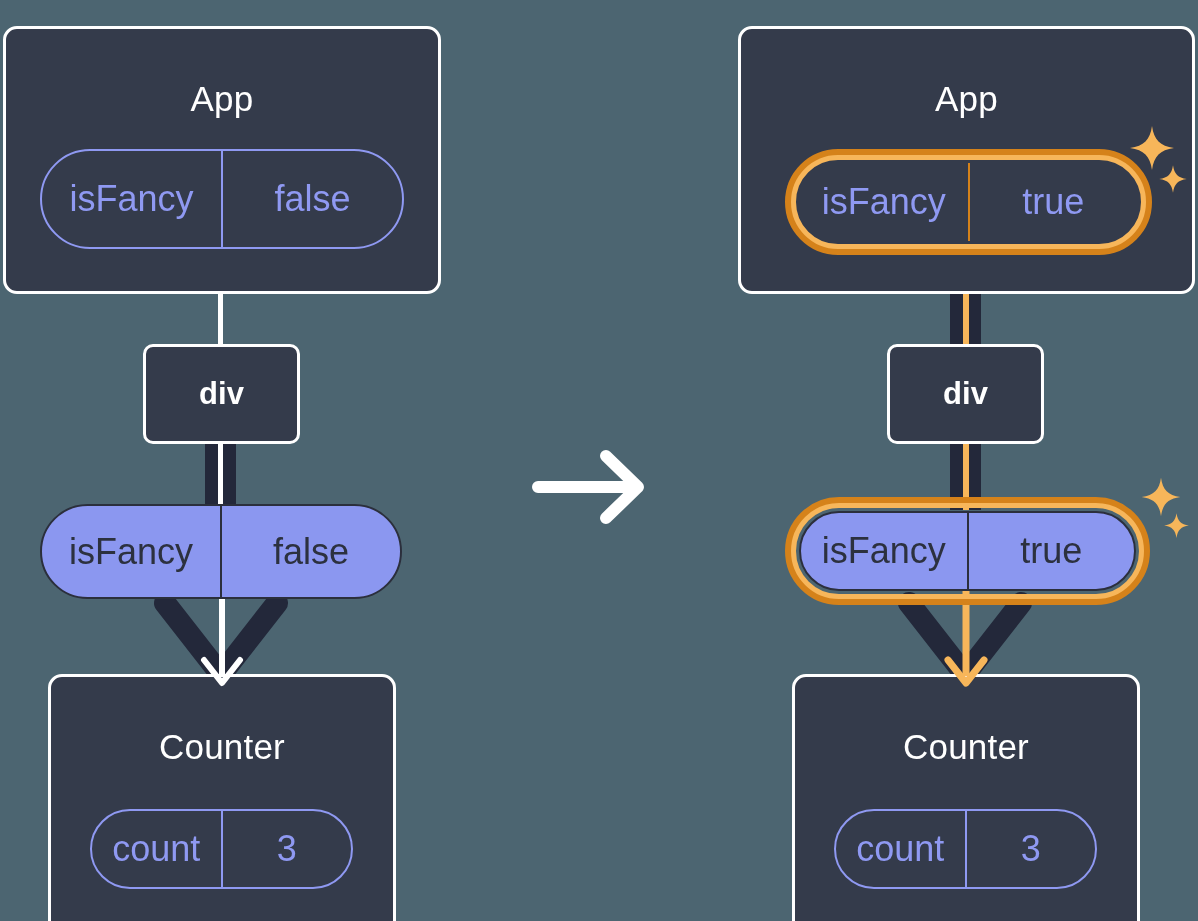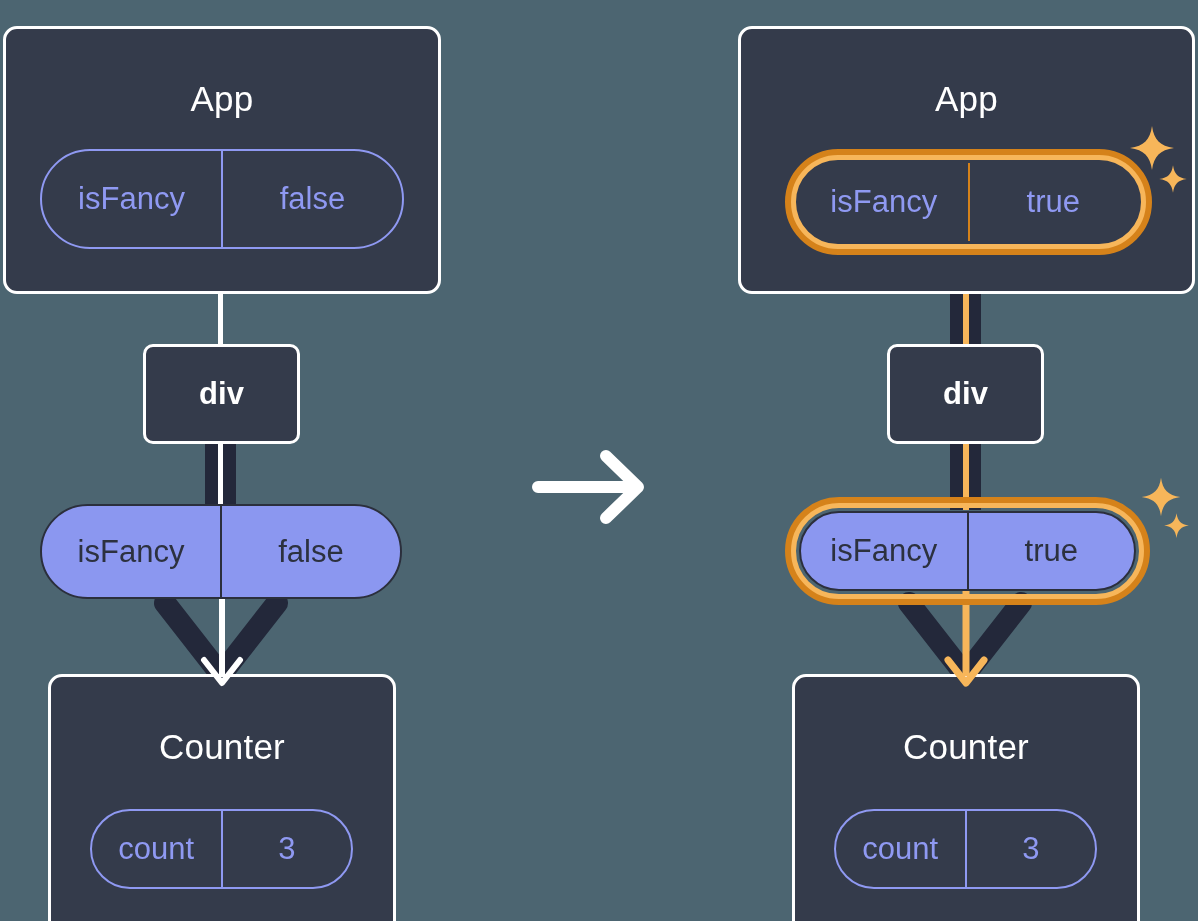--- a/index.html
+++ b/index.html
@@ -59,21 +59,21 @@
   .pill.filled{
     background:#8b97f0;
     border:2px solid #2b2f3c;
   }
   .pill.filled .pkey,.pill.filled .pval{color:#2c313f;}
   .pill.filled .pkey{border-right:2px solid #2b2f3c;}
 
   .pkey,.pval{
     flex:1 1 50%;
     display:flex;align-items:center;justify-content:center;
-    font-size:31px;
+    font-size:36px;
     white-space:nowrap;
   }
   .pval.bold{font-weight:normal;}
 
   
   .ring{
     position:absolute;
     border-radius:999px;
     box-sizing:border-box;
     border:7px solid #d5821a;

